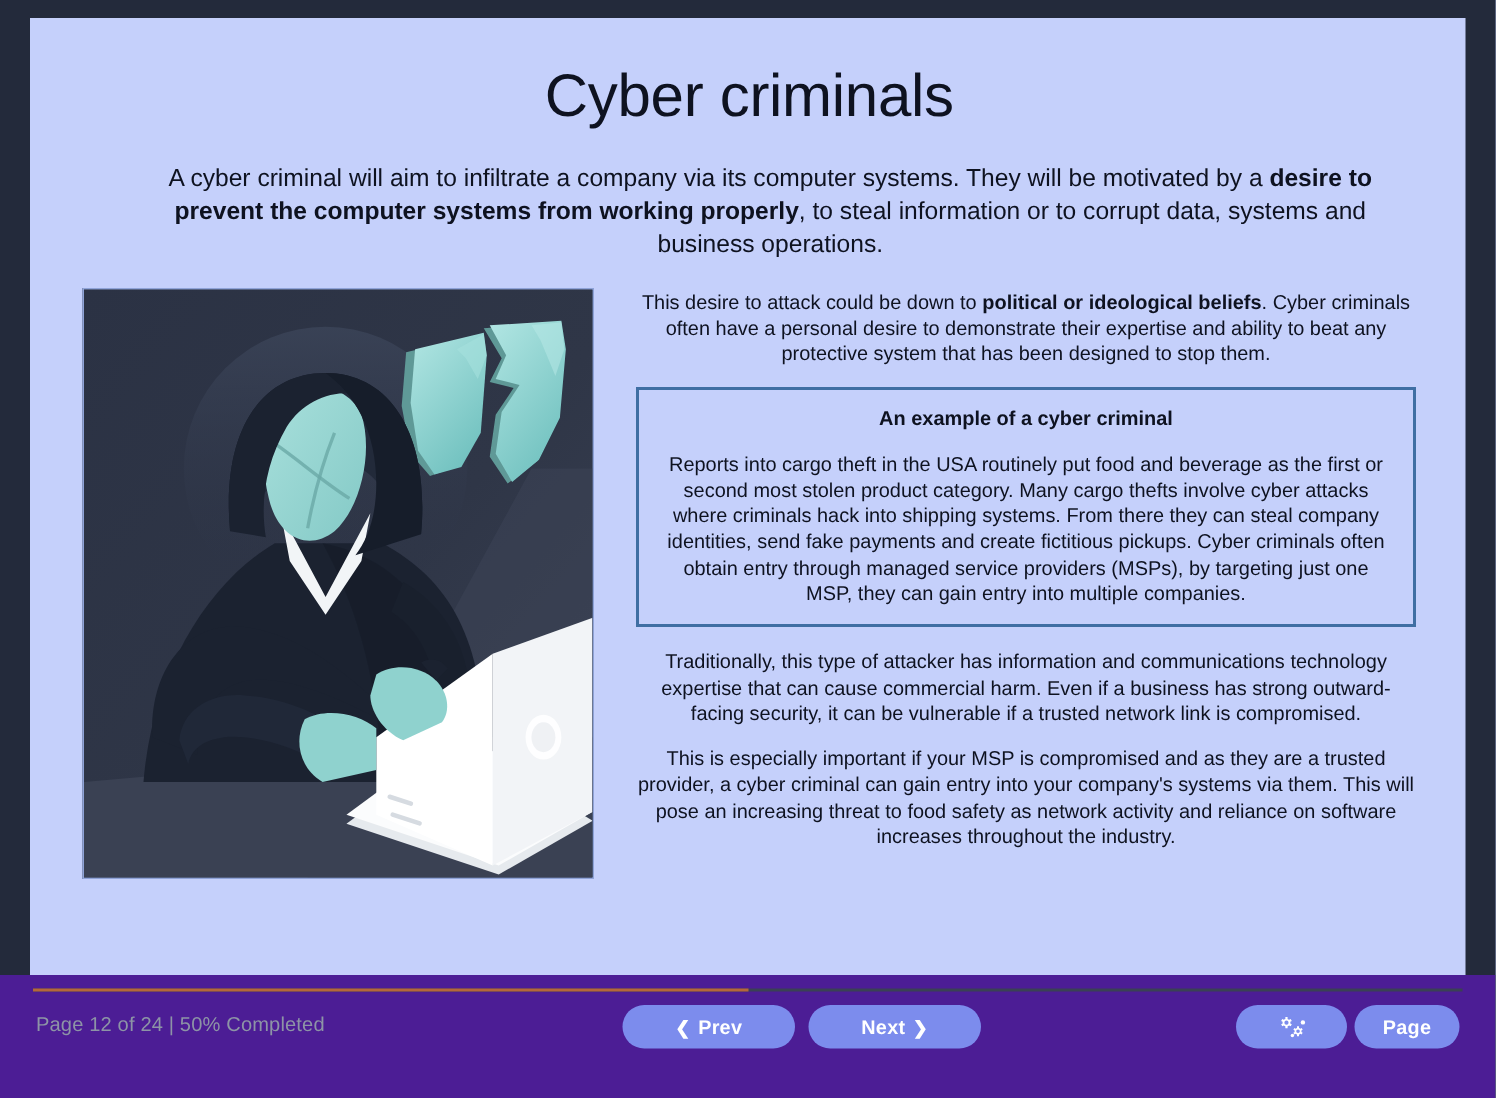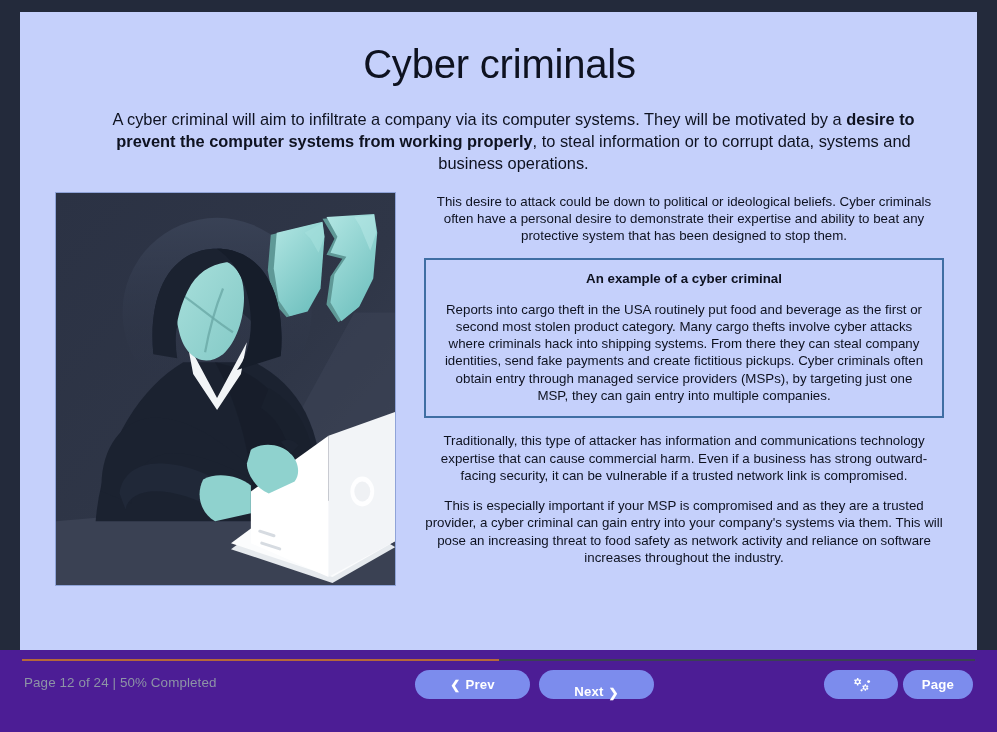--- a/index.html
+++ b/index.html
@@ -78,21 +78,21 @@
     flex: 1 1 auto;
     padding-top: 1px;
   }
 
   .para {
     font-size: 13.3px;
     line-height: 1.30;
     color: #0e1220;
     margin-bottom: 13px;
   }
-  .para b { font-weight: 400; }
+  .para b { font-weight: 700; }
   .para:last-child { margin-bottom: 0; }
 
   #example-box {
     border: 2px solid #ec4899;
     padding: 11px 13px 12px 13px;
     margin: 3px 0 14px 0;
     background: transparent;
   }
   #example-heading {
     font-size: 13.3px;
@@ -280,21 +280,21 @@
       <div id="progress-fill" style="width: 50%; background: rgb(181, 103, 58);"></div>
     </div>
 
     <div id="page-status">Page 12 of 24 | 50% Completed</div>
 
     <button class="pill" id="btn-prev" style="background: rgb(124, 140, 237);">
       <span class="chev">❮</span>
       <span>Prev</span>
     </button>
 
-    <button class="pill" id="btn-next" style="background: rgb(124, 140, 237); align-items: flex-end;">
+    <button class="pill" id="btn-next" style="background: rgb(124, 140, 237);">
       <span>Next</span>
       <span class="chev">❯</span>
     </button>
 
     <button class="pill" id="btn-settings" style="background: rgb(124, 140, 237);">
       <span id="gear-icon-wrap">
         <svg width="19" height="16" viewBox="0 0 19 16" fill="#ffffff" aria-hidden="true">
           <path d="M8.2 4.2l1.0-.55-.75-1.3-1.05.5a3.9 3.9 0 0 0-1.0-.58V1.0H4.9v1.27c-.36.12-.7.31-1.0.55l-1.05-.5-.75 1.3 1.0.55a3.8 3.8 0 0 0 0 1.15l-1.0.55.75 1.3 1.05-.5c.3.24.64.43 1.0.55V8.5h1.5V7.23c.36-.12.7-.31 1.0-.55l1.05.5.75-1.3-1.0-.55a3.8 3.8 0 0 0 0-1.13zM5.65 6.2a1.4 1.4 0 1 1 0-2.8 1.4 1.4 0 0 1 0 2.8z"></path>
           <path d="M15.6 10.0l.85-.5-.68-1.18-.9.44a3.2 3.2 0 0 0-.85-.5V7.2h-1.35v1.06c-.31.1-.6.27-.85.5l-.9-.44-.68 1.18.85.5a3.2 3.2 0 0 0 0 .98l-.85.5.68 1.18.9-.44c.25.22.54.39.85.49v1.06h1.35v-1.06c.31-.1.6-.27.85-.49l.9.44.68-1.18-.85-.5a3.2 3.2 0 0 0 0-.98zM13.35 11.7a1.2 1.2 0 1 1 0-2.4 1.2 1.2 0 0 1 0 2.4z"></path>
           <circle cx="16.6" cy="4.6" r="1.45"></circle>

